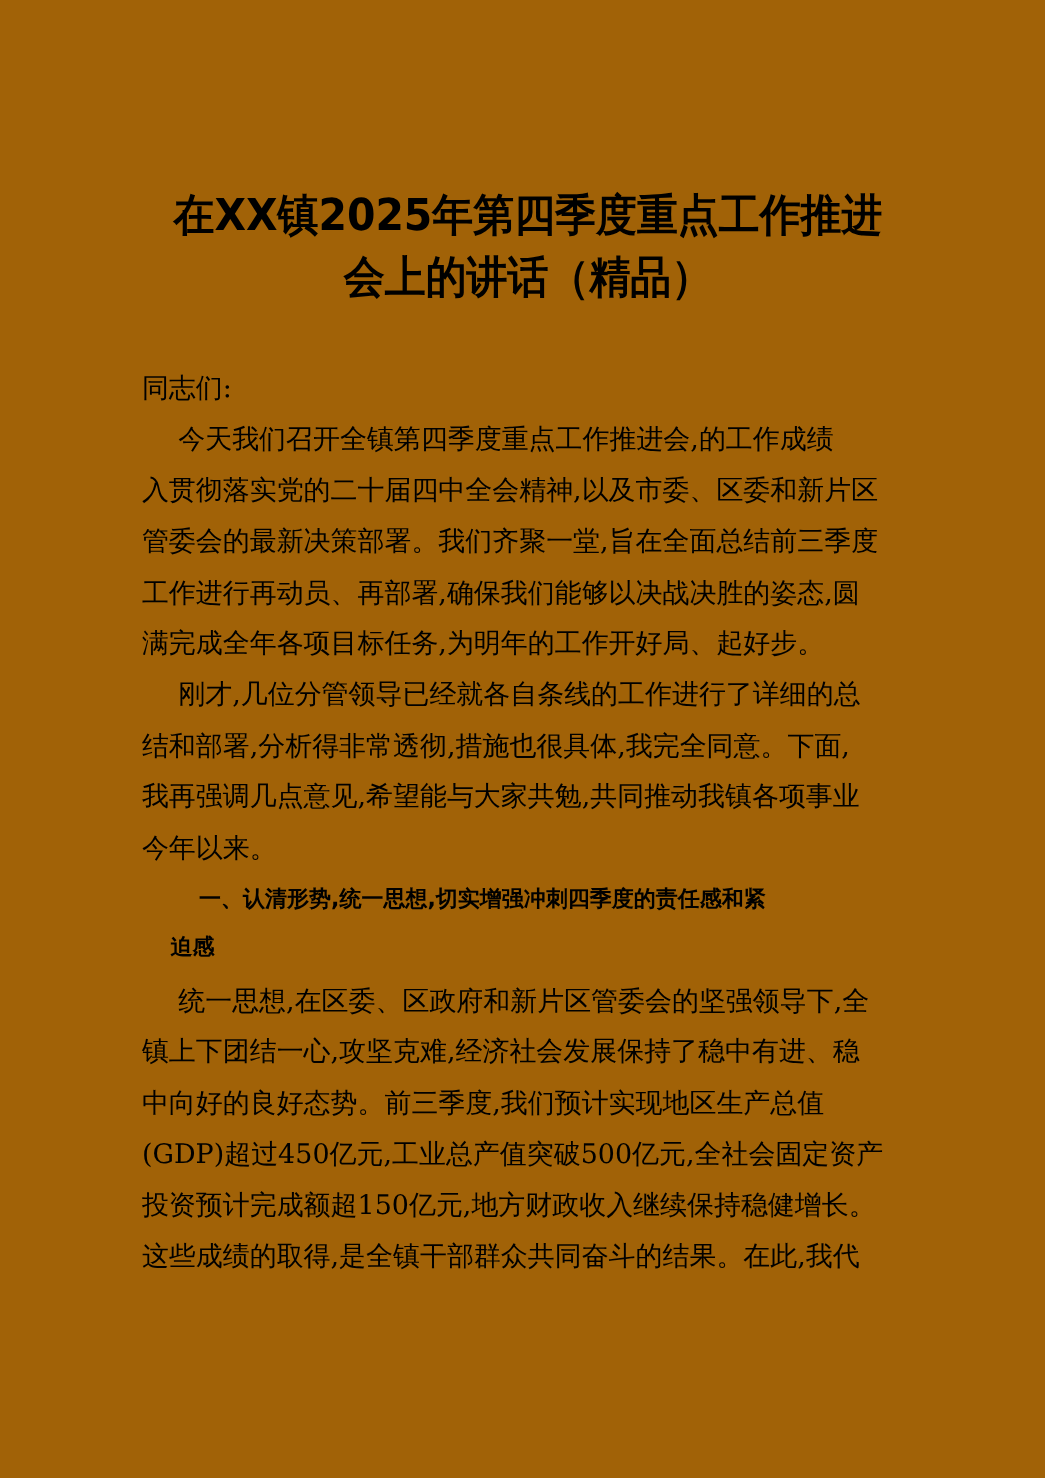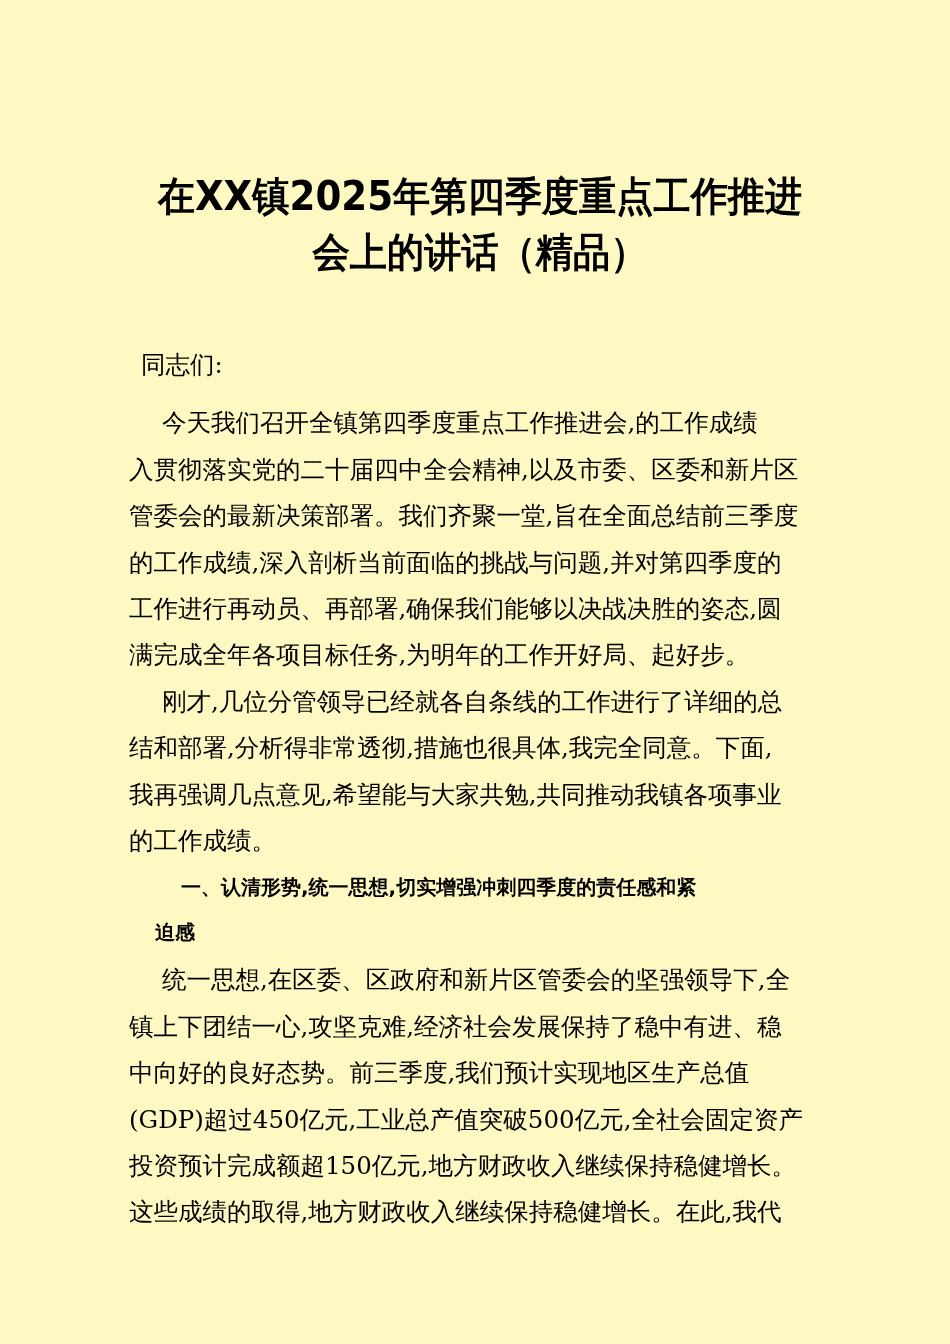--- a/index.html
+++ b/index.html
@@ -13,21 +13,21 @@
       position: relative;
       overflow: hidden;
       color: #000000;
       font-family: "DejaVu Serif", "Liberation Serif", serif;
     }
     .page {
       position: absolute;
       left: 0; top: 0;
       width: 950px;
       height: 1344px;
-      background: #fef9c3;
+      background: #a16207;
     }
     .title {
       position: absolute;
       left: 120px;
       width: 720px;
       top: 168px;
       text-align: center;
       font-family: "DejaVu Sans", "Liberation Sans", sans-serif;
       font-weight: bold;
       font-size: 40px;
@@ -40,21 +40,21 @@
     .body {
       position: absolute;
       left: 129px;
       top: 330px;
       width: 704px;
       font-size: 24.5px;
       line-height: 46.4px;
       font-family: "DejaVu Serif", "Liberation Serif", serif;
     }
     .salutation {
-      margin: 12px;
+      margin: 0;
       text-indent: 0;
     }
     .heading {
       margin: 0;
       text-indent: 1.3em;
       font-family: "DejaVu Sans", "Liberation Sans", sans-serif;
       font-weight: bold;
       font-size: 20px;
     }
     .ln { display: block; white-space: nowrap; }
@@ -72,40 +72,39 @@
   </div>
 
   <div class="body">
 
     <p class="salutation">同志们:</p>
 
     <div class="para-block">
       <span class="ln indent-first">今天我们召开全镇第四季度重点工作推进会,的工作成绩</span>
       <span class="ln">入贯彻落实党的二十届四中全会精神,以及市委、区委和新片区</span>
       <span class="ln">管委会的最新决策部署。我们齐聚一堂,旨在全面总结前三季度</span>
-      <span class="ln">的工作成绩,深入剖析当前面临的挑战与问题,并对第四季度的</span>
       <span class="ln">工作进行再动员、再部署,确保我们能够以决战决胜的姿态,圆</span>
       <span class="ln">满完成全年各项目标任务,为明年的工作开好局、起好步。</span>
     </div>
 
     <div class="para-block">
       <span class="ln indent-first">刚才,几位分管领导已经就各自条线的工作进行了详细的总</span>
       <span class="ln">结和部署,分析得非常透彻,措施也很具体,我完全同意。下面,</span>
       <span class="ln">我再强调几点意见,希望能与大家共勉,共同推动我镇各项事业</span>
-      <span class="ln">的工作成绩。</span>
+      <span class="ln">今年以来。</span>
     </div>
 
     <div class="heading">
       <span class="ln indent-first" style="padding-left:1.3em;">一、认清形势,统一思想,切实增强冲刺四季度的责任感和紧</span>
       <span class="ln" style="padding-left:0;font-family:Liberation Mono, monospace;">迫感</span>
     </div>
 
     <div class="para-block">
       <span class="ln indent-first">统一思想,在区委、区政府和新片区管委会的坚强领导下,全</span>
       <span class="ln">镇上下团结一心,攻坚克难,经济社会发展保持了稳中有进、稳</span>
       <span class="ln">中向好的良好态势。前三季度,我们预计实现地区生产总值</span>
       <span class="ln">(GDP)超过450亿元,工业总产值突破500亿元,全社会固定资产</span>
       <span class="ln">投资预计完成额超150亿元,地方财政收入继续保持稳健增长。</span>
-      <span class="ln">这些成绩的取得,地方财政收入继续保持稳健增长。在此,我代</span>
+      <span class="ln">这些成绩的取得,是全镇干部群众共同奋斗的结果。在此,我代</span>
     </div>
 
   </div>
 </div>
 
 </body></html>

